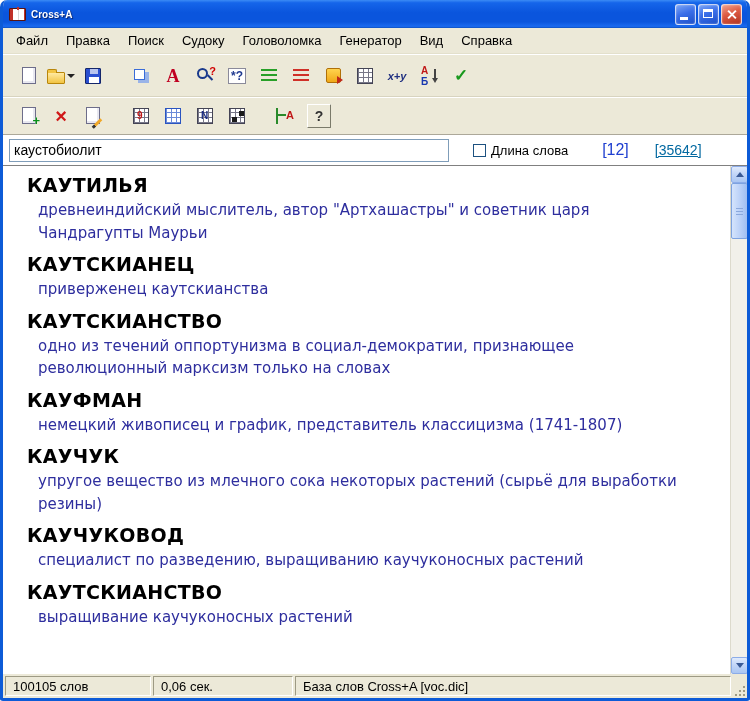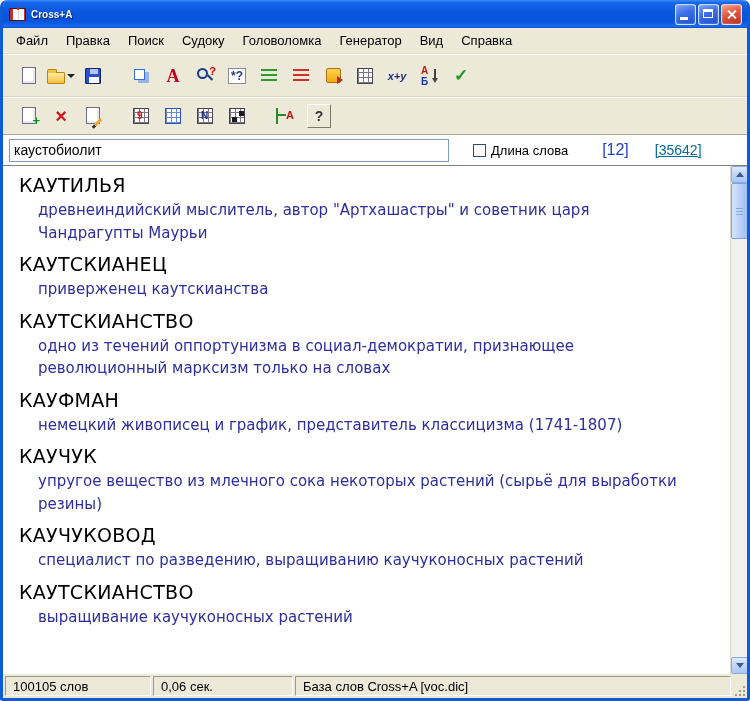--- a/index.html
+++ b/index.html
@@ -76,21 +76,21 @@
   
   .searchrow{height:31px;flex:0 0 31px;background:#fff;border-top:1px solid #aca899;display:flex;align-items:center;padding:0 6px;}
   .search-input{width:440px;height:23px;border:1px solid #7f9db9;font-size:14px;padding:0 4px;font-family:"Liberation Sans",sans-serif;outline:none;}
   .cb{width:13px;height:13px;background:#fff;border:1px solid #1c5180;margin:0 5px 0 24px;flex:0 0 13px;}
   .cb-label{font-size:13px;color:#000;}
   .len-val{margin-left:34px;font-size:16px;color:#1f3fd0;}
   .match-val{margin-left:26px;font-size:14px;color:#0369a1;text-decoration:underline;}
   
   .content{flex:1;background:#fff;border-top:1px solid #808080;position:relative;overflow:hidden;}
   .entries{position:absolute;left:0;top:0;right:17px;bottom:0;padding:4px 10px 0 8px;}
-  .entry-word{font-family:"DejaVu Sans",sans-serif;font-weight:normal;font-size:19px;color:#000;margin:9px 8px 3px;letter-spacing:.3px;}
+  .entry-word{font-family:"DejaVu Sans",sans-serif;font-weight:bold;font-size:19px;color:#000;margin:9px 16px 3px;letter-spacing:.3px;}
   .entry-def{font-family:"DejaVu Sans",sans-serif;font-size:15px;color:#2e2e9e;margin:0 0 2px 27px;max-width:640px;line-height:1.5;}
   .entries .entry:first-child .entry-word{margin-top:4px;}
   
   .vscroll{position:absolute;right:0;top:0;bottom:0;width:17px;background:#f1f0ea;border-left:1px solid #dcdacd;}
   .sbtn{position:absolute;left:0;width:17px;height:17px;border:1px solid #8cace8;border-radius:2px;
         background:linear-gradient(180deg,#dfeafc,#c4d7f8 45%,#aac6f2);display:flex;align-items:center;justify-content:center;}
   .sbtn.up{top:0;} .sbtn.down{bottom:0;}
   .tri-up{width:0;height:0;border-left:4px solid transparent;border-right:4px solid transparent;border-bottom:5px solid #3a5a96;}
   .tri-down{width:0;height:0;border-left:4px solid transparent;border-right:4px solid transparent;border-top:5px solid #3a5a96;}
   .sthumb{position:absolute;left:0;top:17px;width:17px;height:56px;border:1px solid #7da2e0;border-radius:2px;

